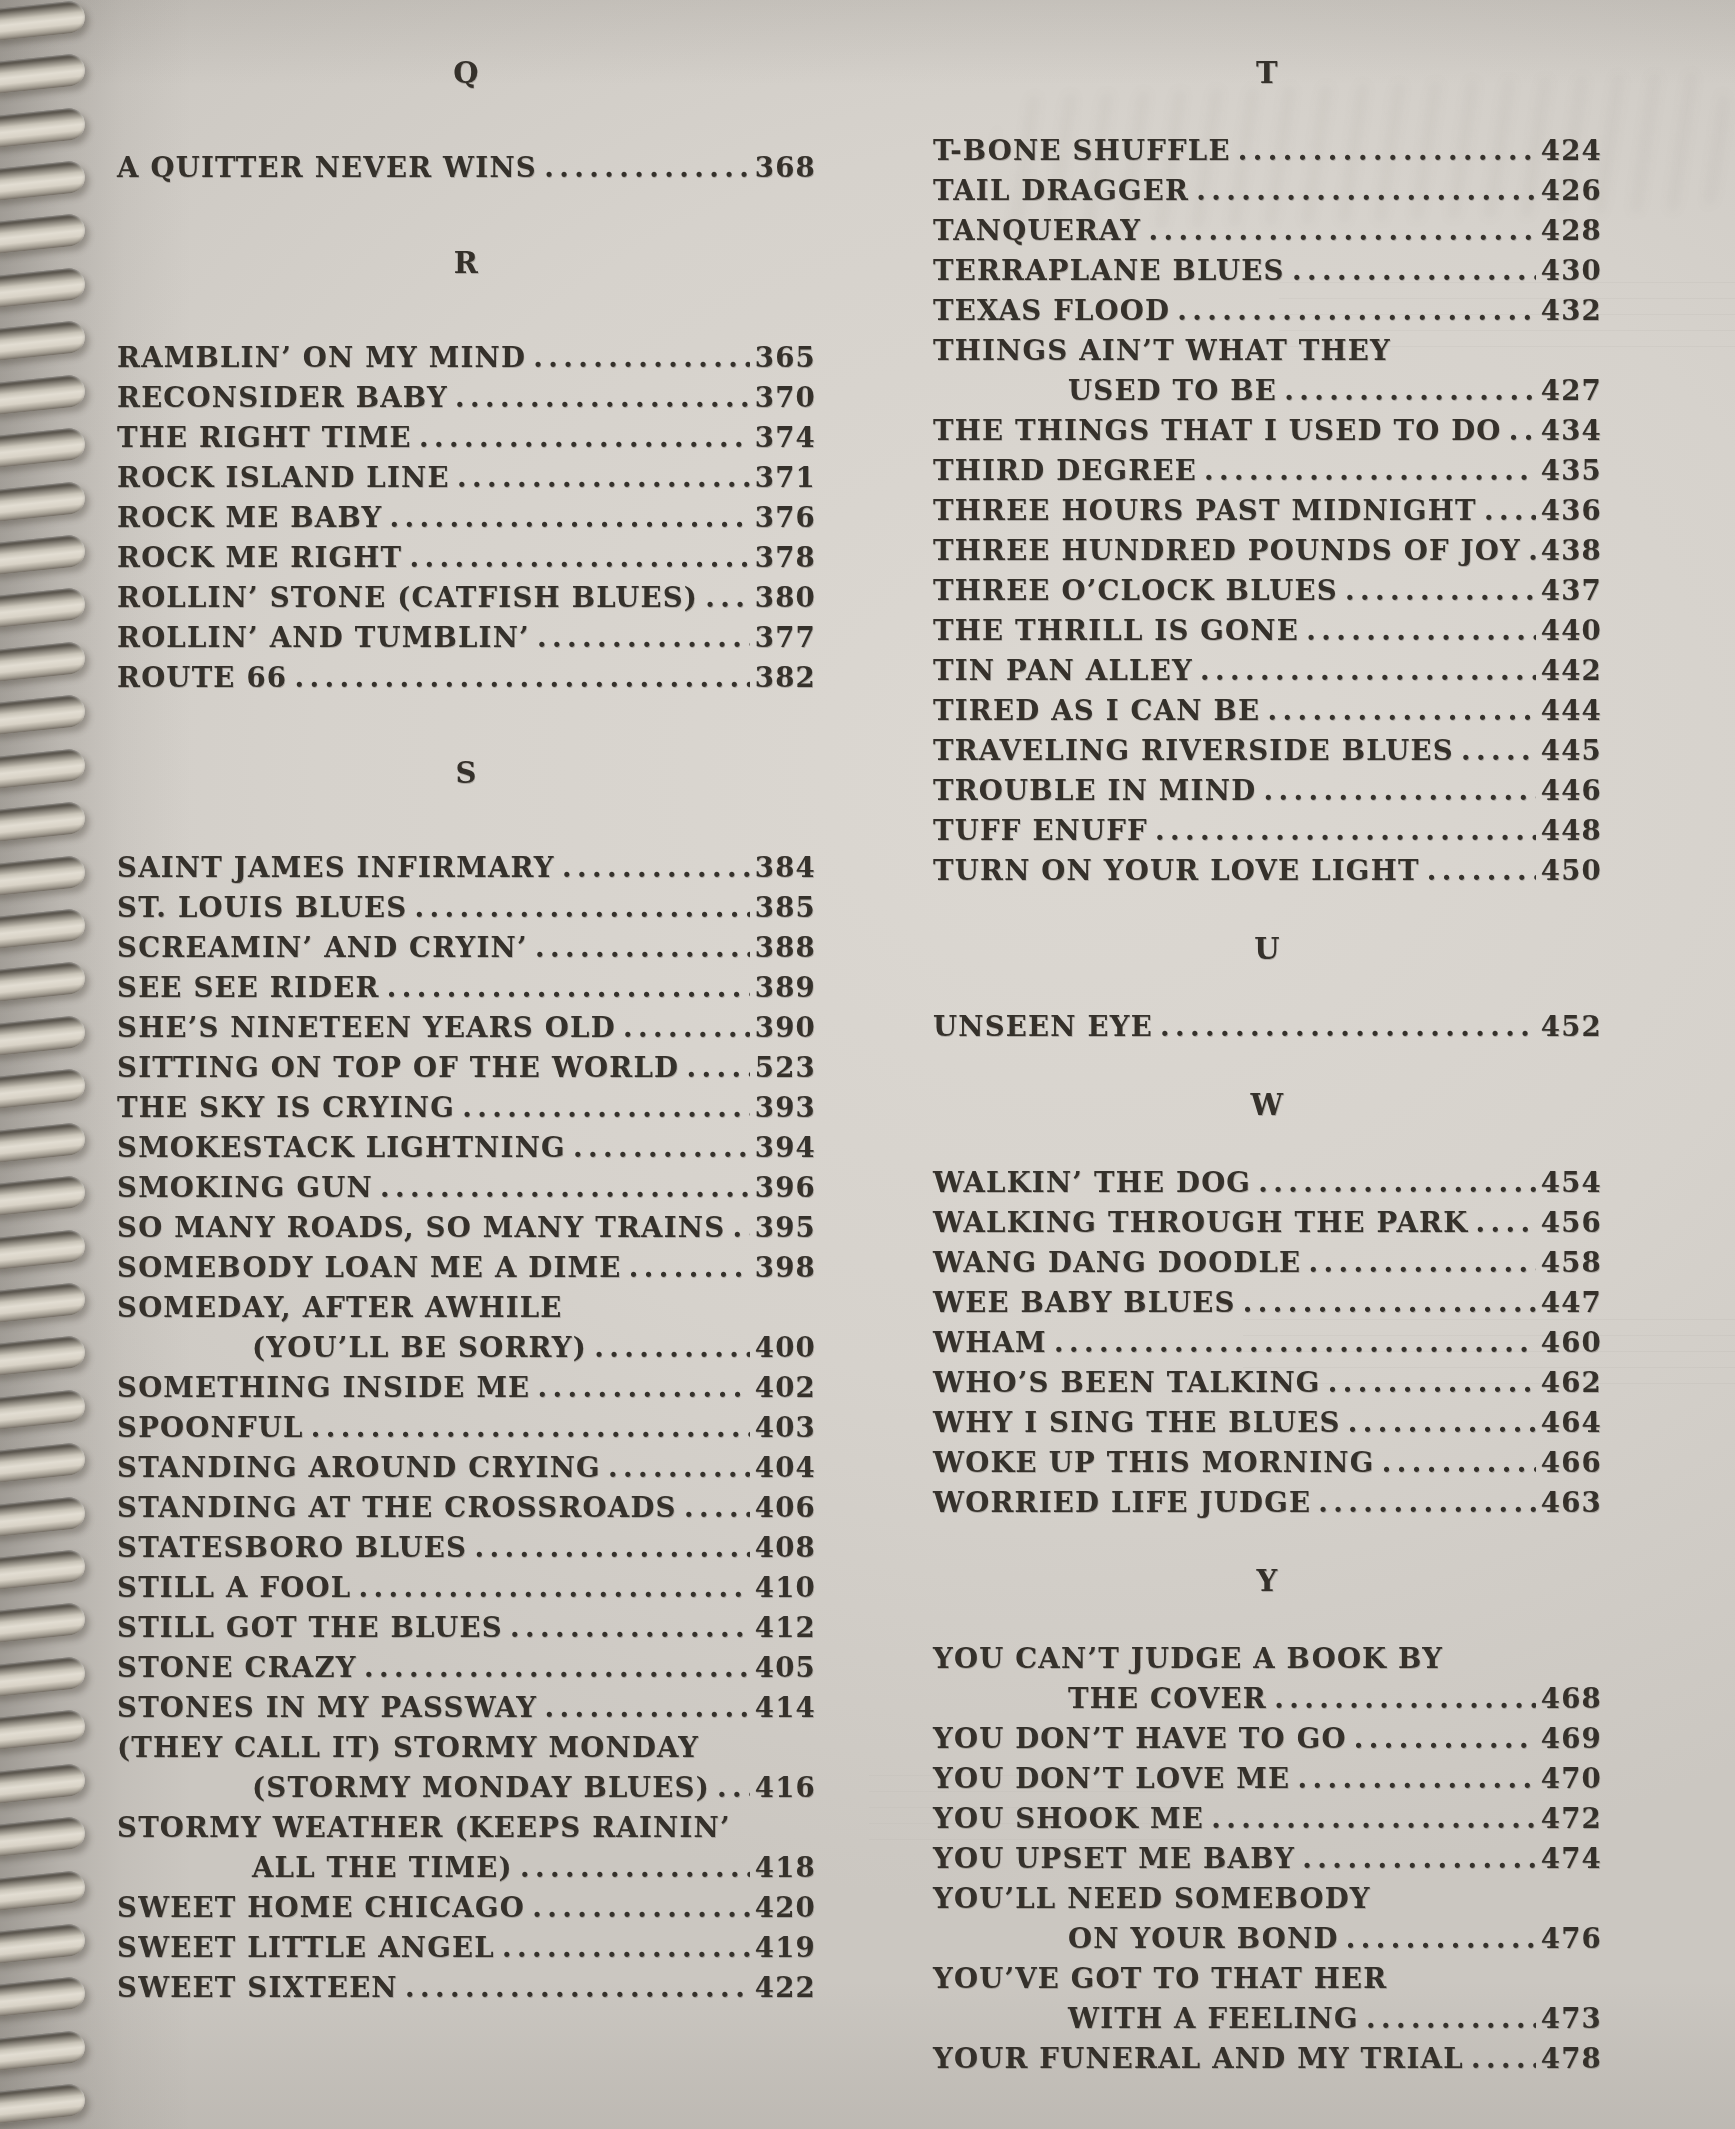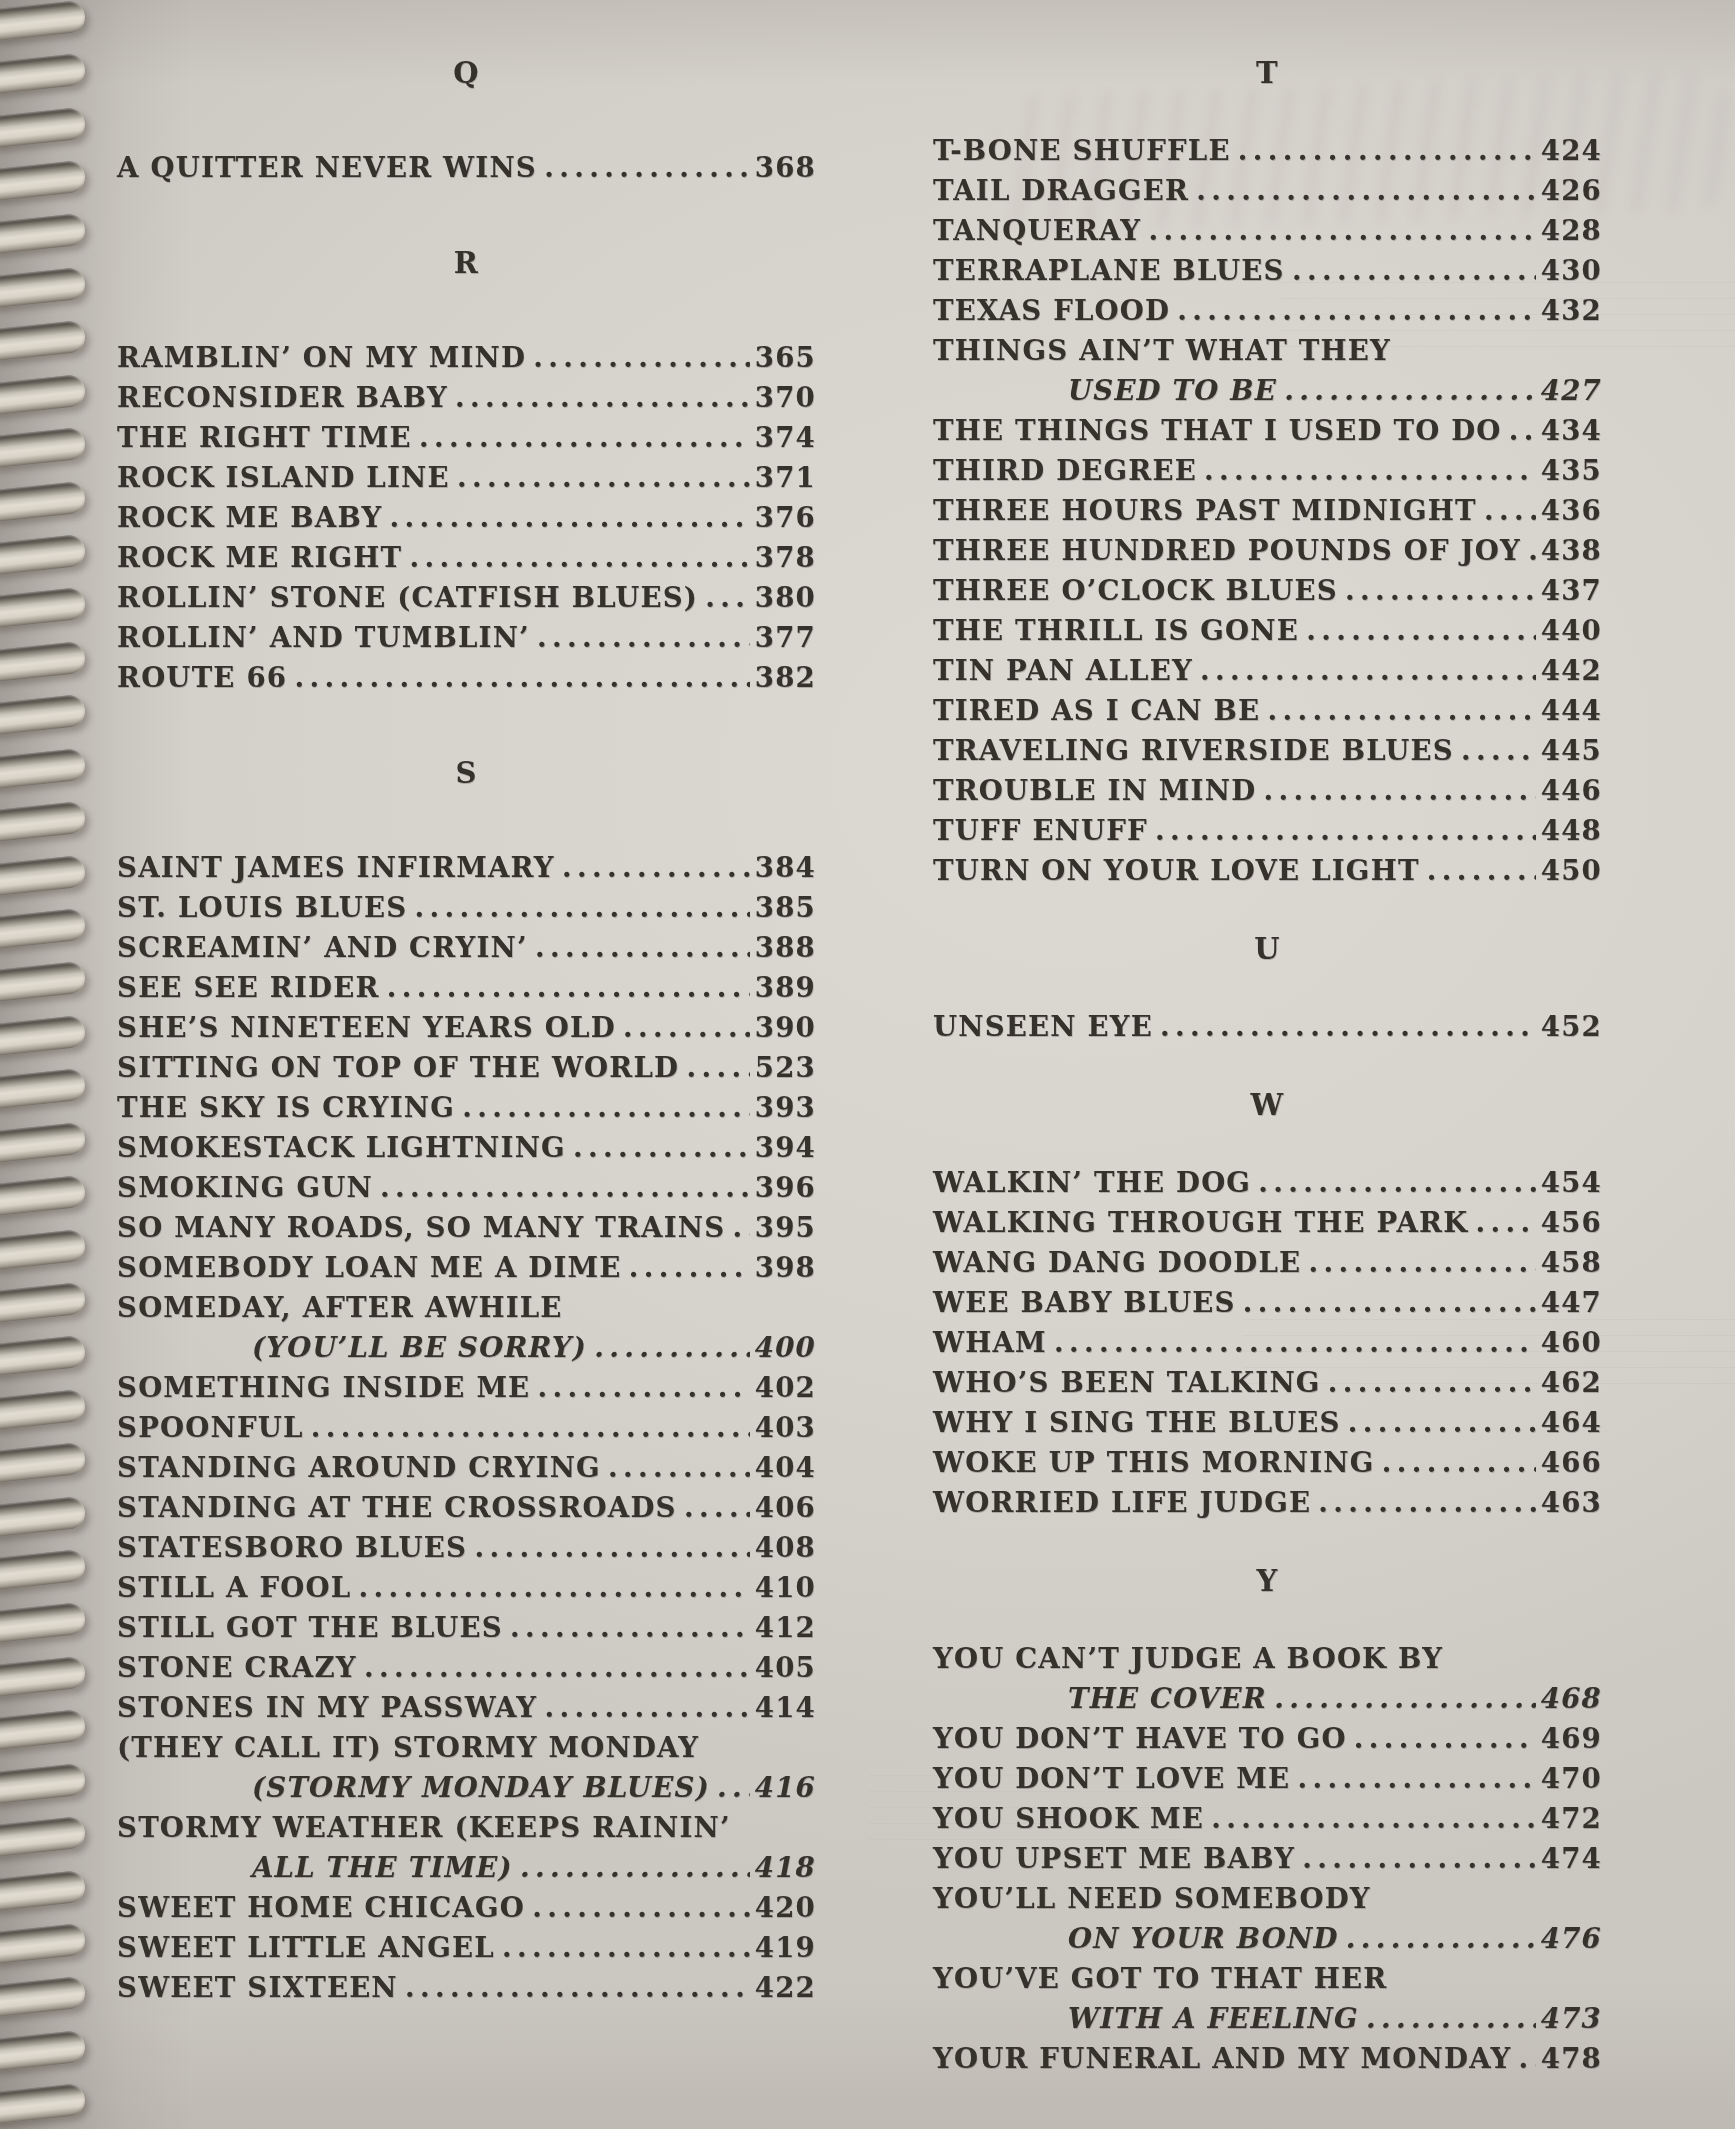--- a/index.html
+++ b/index.html
@@ -70,21 +70,21 @@
     line-height:40px; font-size:27.6px; font-weight:bold; letter-spacing:1.2px;
     color:var(--ink); text-shadow:0.6px 0.9px 0.6px rgba(50,45,38,.25);
   }
   .line .title { flex:0 0 auto; }
   .line .dots  { flex:1 1 auto; overflow:hidden; min-width:0; margin:0 4.8px 0 7.2px; }
   .dots::after {
     content:"....................................................................................";
     letter-spacing:5.4px;
   }
   .line .pg { flex:0 0 auto; min-width:53px; text-align:right; }
-  .l2 { padding-left:135px;font-style:italic; }
+  .l2 { padding-left:135px; }
 </style>
 </head>
 <body>
 
 <div class="page">
   <div class="gutter-shade"></div>
   <div class="ghost-script"></div>
   <div class="ghost-staff g1"></div>
   <div class="ghost-staff g2"></div>
   <div class="ghost-staff g3"></div>
@@ -751,21 +751,21 @@
 
     </div>
     <div class="line l2">
       <span class="title">WITH A FEELING</span>
       <span class="dots"></span>
       <span class="pg">473</span>
     </div>
   </div>
           <div class="entry">
     <div class="line l1">
-      <span class="title">YOUR FUNERAL AND MY MONDAY</span>
+      <span class="title">YOUR FUNERAL AND MY TRIAL</span>
       <span class="dots"></span>
       <span class="pg">478</span>
     </div>
 
   </div>
         </div>
   </section>
     </div>
 </div>
 

